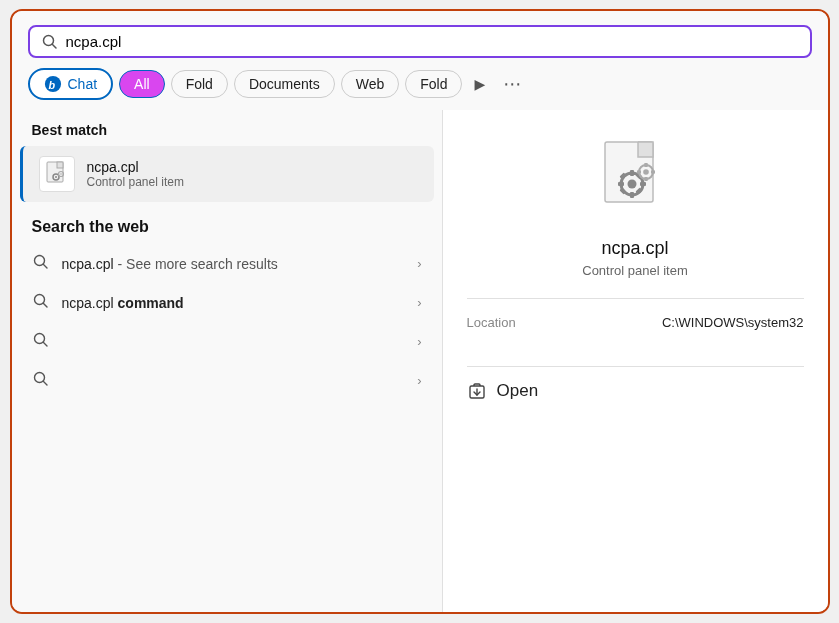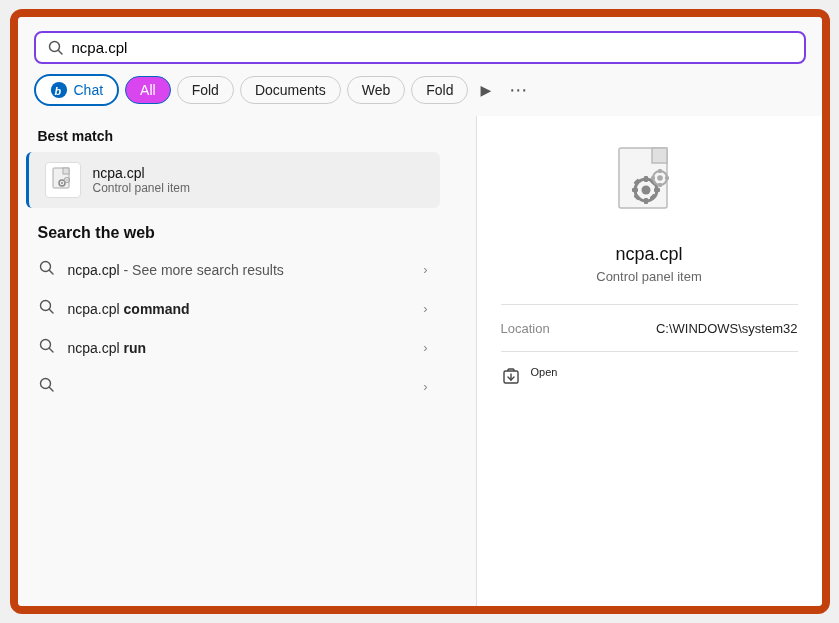--- a/index.html
+++ b/index.html
@@ -10,21 +10,21 @@
       align-items: center;
       justify-content: center;
       width: 839px;
       height: 623px;
       overflow: hidden;
     }
     .search-window {
       width: 820px;
       height: 605px;
       background: #f9f9f9;
-      border: 8px solid #c2410c;
+      border: 2px solid #c2410c;
       border-radius: 12px;
       overflow: hidden;
       display: flex;
       flex-direction: column;
     }
     .search-bar-row {
       padding: 14px 16px 10px 16px;
       background: #f9f9f9;
     }
     .search-bar {
@@ -105,21 +105,20 @@
       font-size: 14px;
       color: #555;
       padding: 3px 6px;
       display: flex;
       align-items: center;
     }
     .main-content {
       display: flex;
       flex: 1;
       overflow: hidden;
-      gap: 28px;
     }
     .left-panel {
       width: 430px;
       flex-shrink: 0;
       padding: 0 0 0 0;
       overflow-y: auto;
       background: #f9f9f9;
     }
     .section-title {
       font-size: 14px;
@@ -224,21 +223,21 @@
       width: 100%;
       border: none;
       border-top: 1px solid #e0e0e0;
       margin-bottom: 16px;
     }
     .right-meta {
       width: 100%;
       display: flex;
       flex-direction: column;
       gap: 10px;
-      margin-bottom: 15px;
+      margin-bottom: 36px;
     }
     .right-meta-row {
       display: flex;
       justify-content: space-between;
       font-size: 13px;
     }
     .right-meta-label { color: #888; }
     .right-meta-value { color: #222; font-weight: 400; }
     .right-actions-divider {
       width: 100%;
@@ -247,23 +246,23 @@
       margin-bottom: 14px;
     }
     .right-actions {
       width: 100%;
       display: flex;
       flex-direction: column;
       gap: 10px;
     }
     .right-action-btn {
       display: flex;
-      align-items: flex-start;
+      align-items: flex-end;
       gap: 10px;
-      font-size: 11px;
+      font-size: 17px;
       color: #222;
       cursor: pointer;
       background: none;
       border: none;
       font-family: inherit;
       text-align: left;
       padding: 0;
     }
     .action-icon {
       width: 20px;
@@ -379,23 +378,20 @@
         </div>
         <div class="web-chevron">›</div>
       </div>
 
       <div class="web-result-item">
         <div class="web-search-icon">
           <svg width="16" height="16" viewBox="0 0 16 16" fill="none">
             <circle cx="6.5" cy="6.5" r="5" stroke="#555" stroke-width="1.4"></circle>
             <line x1="10.5" y1="10.5" x2="14" y2="14" stroke="#555" stroke-width="1.4" stroke-linecap="round"></line>
           </svg>
-        </div>
-        <div class="web-result-text">
-          ncpa.cpl <strong>run</strong>
         </div>
         <div class="web-chevron">›</div>
       </div>
 
       <div class="web-result-item">
         <div class="web-search-icon">
           <svg width="16" height="16" viewBox="0 0 16 16" fill="none">
             <circle cx="6.5" cy="6.5" r="5" stroke="#555" stroke-width="1.4"></circle>
             <line x1="10.5" y1="10.5" x2="14" y2="14" stroke="#555" stroke-width="1.4" stroke-linecap="round"></line>
           </svg>

